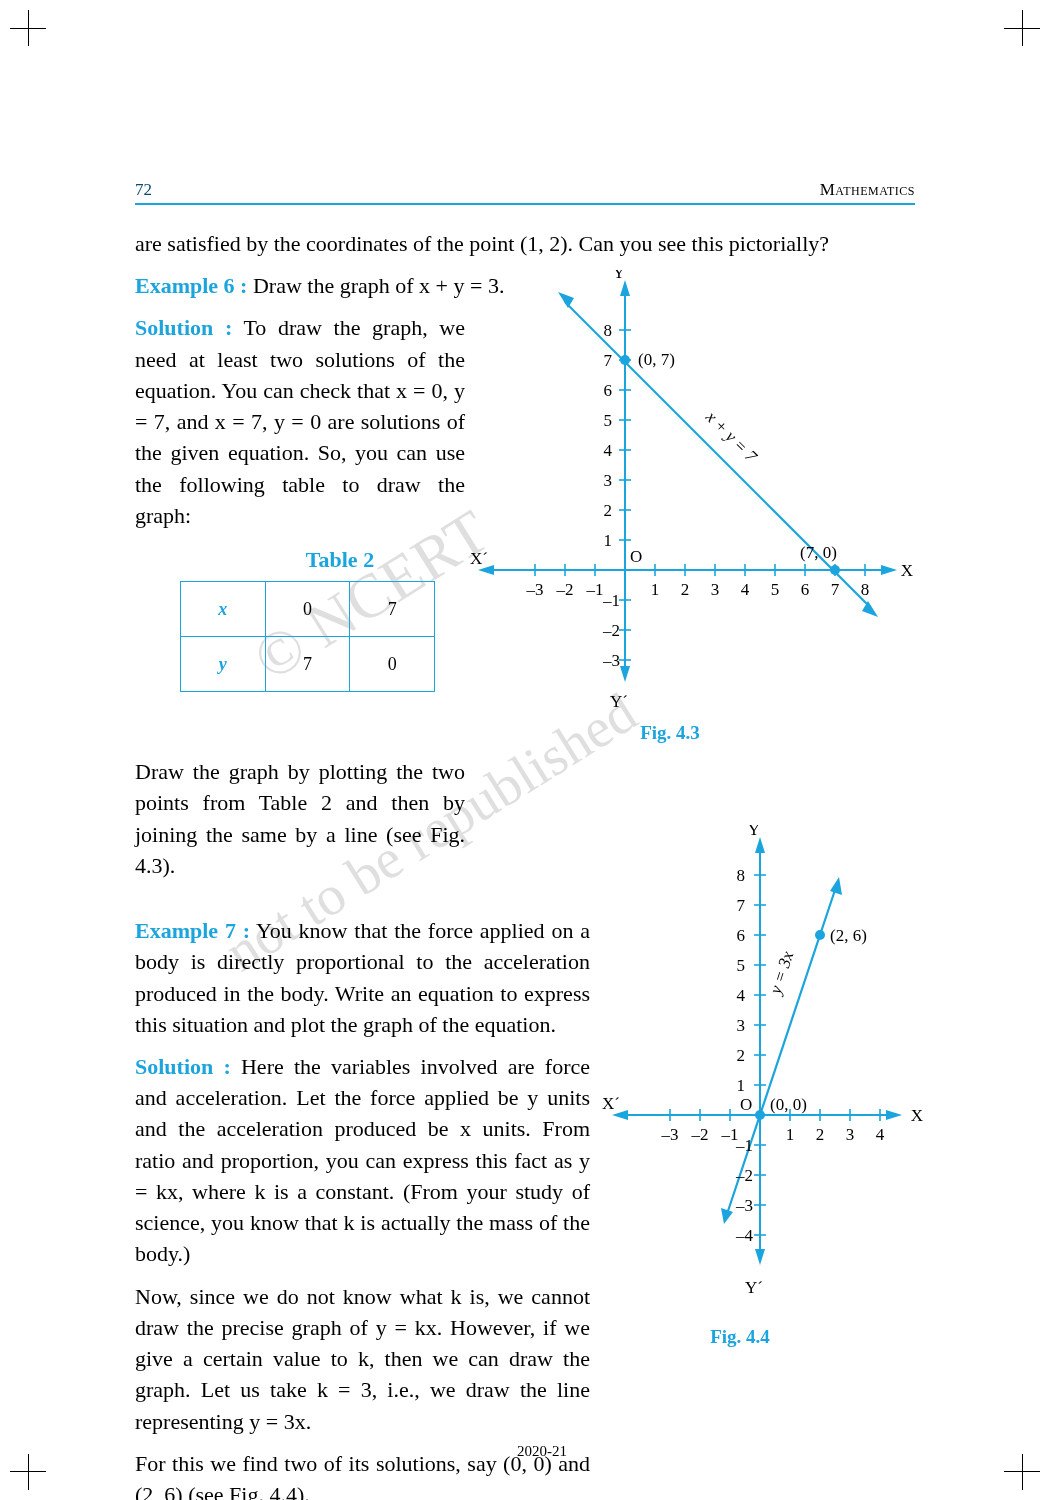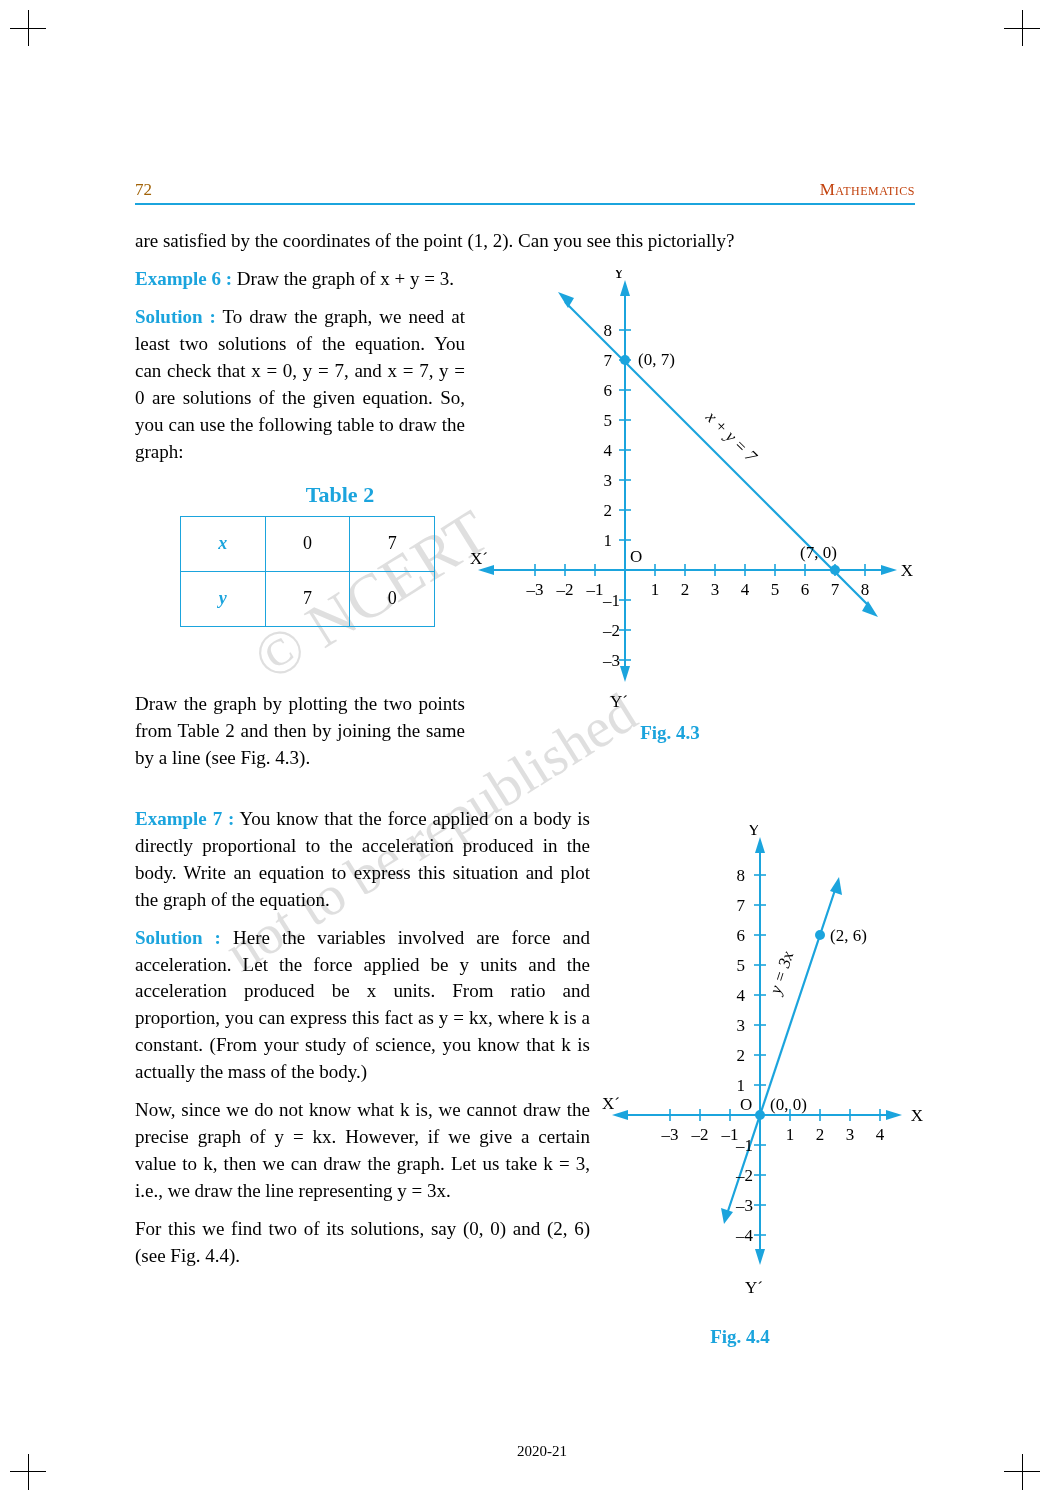--- a/index.html
+++ b/index.html
@@ -16,31 +16,31 @@
   
   .crop { position:absolute; background:#000; }
   .crop.v { width:1px; height:36px; }
   .crop.h { height:1px; width:36px; }
 
   
   .hdr {
     position:absolute; left:135px; top:180px; width:780px;
   }
   .hdr-row { display:flex; justify-content:space-between; align-items:flex-end; }
-  .pg-num { color:#a16207; font-size:17px; font-family:"Liberation Serif", serif; }
+  .pg-num { color:#0c4a6e; font-size:17px; font-family:"Liberation Serif", serif; }
   .hdr-title {
-    color:#c2410c; font-variant:small-caps; font-size:17px; letter-spacing:0.5px;
+    color:#000000; font-variant:small-caps; font-size:17px; letter-spacing:0.5px;
   }
   .hdr-rule { margin-top:3px; border-top:2px solid #1ba4dd; }
 
   .content { position:absolute; left:135px; top:228px; width:780px; }
 
   p.body {
     margin:0 0 11px 0;
-    font-size:19px;
+    font-size:22px;
     line-height:1.42;
     text-align:justify;
   }
   .lead { color:#1ba4dd; font-weight:bold; }
 
   
   .col-left-narrow { width:330px; }
   .col-left-wide { width:455px; }
 
   .intro { width:780px; }

